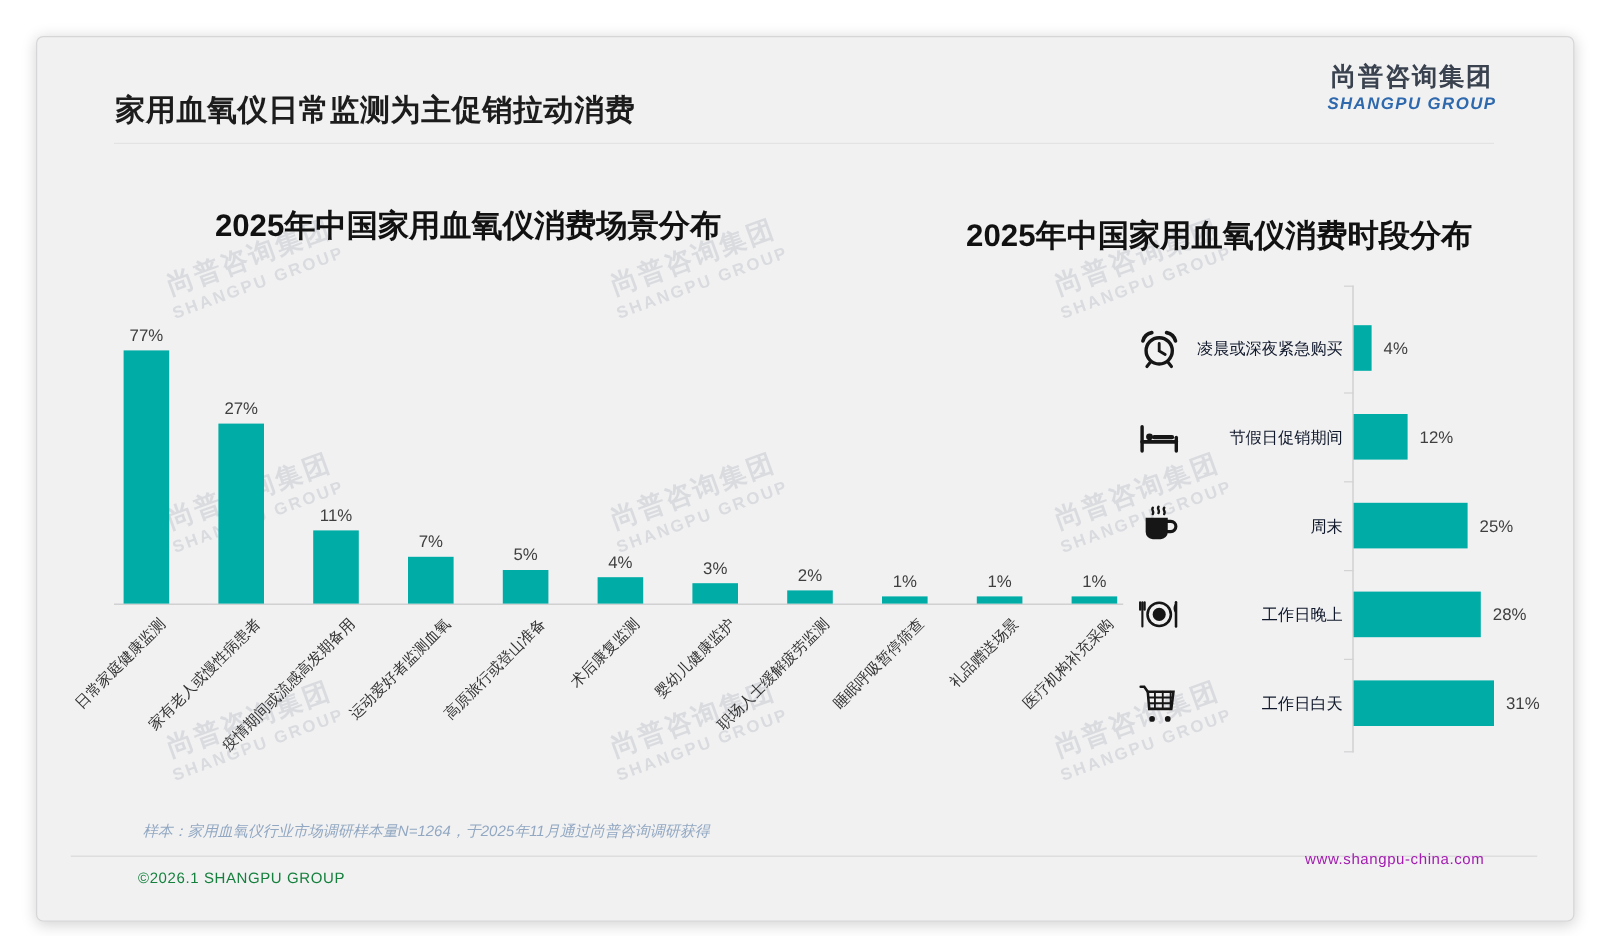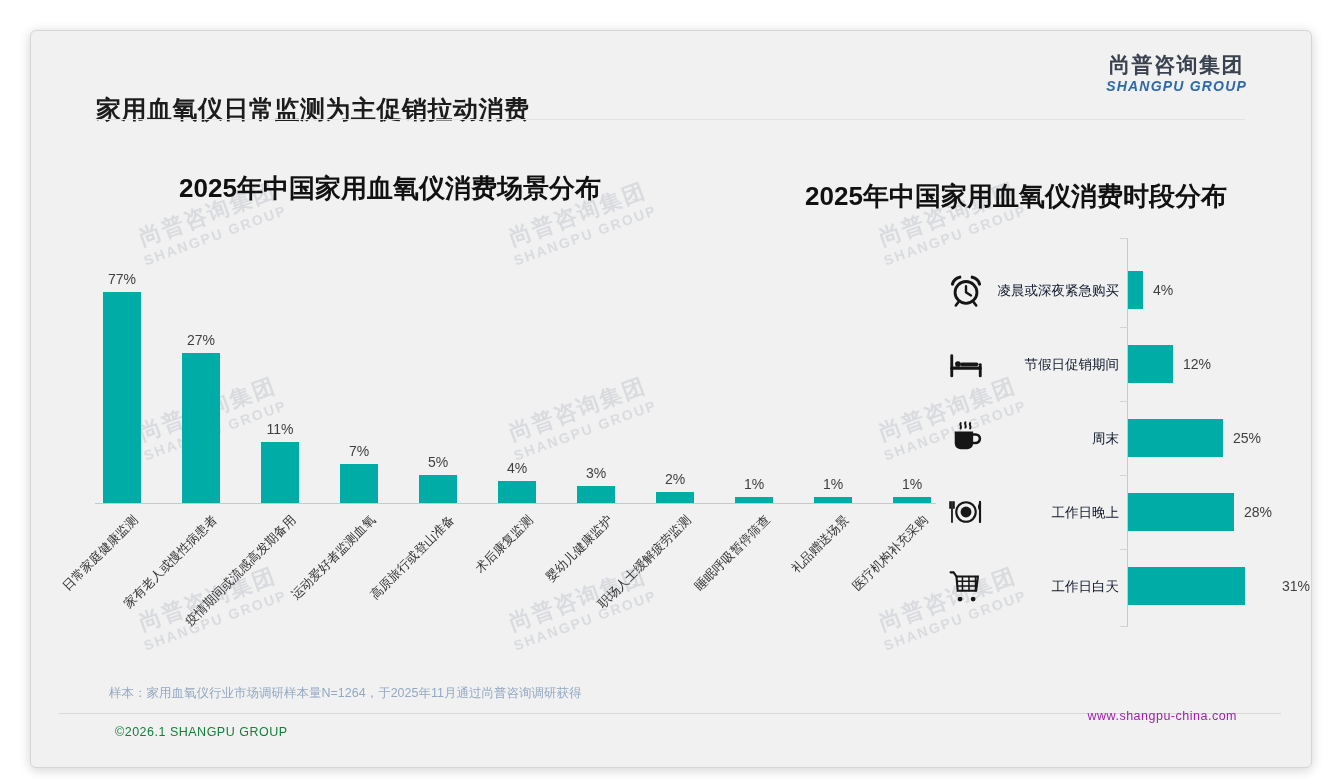--- a/index.html
+++ b/index.html
@@ -1,21 +1,21 @@
 <!DOCTYPE html>
 <html style="--bar: #00ACA6;"><head>
 <meta charset="utf-8">
 <style>
   html,body{margin:0;padding:0;background:#ffffff;font-family:"Liberation Sans","DejaVu Sans",sans-serif;}
   .page{position:relative;width:1340px;height:780px;background:#ffffff;overflow:hidden;}
   .slide{position:absolute;left:30px;top:30px;width:1280px;height:736px;background:#f1f1f2;
          border:1px solid #d6d6d8;border-radius:6px;box-shadow:0 2px 12px rgba(0,0,0,0.18);overflow:hidden;}
   .layer{position:absolute;inset:0;}
 
-  .main-title{position:absolute;left:65px;top:62px;margin:0;font-size:25px;font-weight:800;
+  .main-title{position:absolute;left:65px;top:44px;margin:0;font-size:25px;font-weight:800;
               color:#1c1c1c;letter-spacing:0.5px;}
   .header-divider{position:absolute;left:64px;top:88px;width:1150px;height:1px;background:#e3e3e4;}
   .logo{position:absolute;top:22px;right:64px;text-align:center;line-height:1.15;}
   .logo-cn{font-size:21px;font-weight:800;color:#39424e;letter-spacing:1.5px;}
   .logo-en{font-size:14px;font-style:italic;font-weight:700;color:#2e68ad;letter-spacing:1.2px;margin-top:1px;}
 
   .chart-title{position:absolute;margin:0;font-size:26px;font-weight:800;color:#111;text-align:center;white-space:nowrap;}
   #ltitle{left:64px;top:140px;width:590px;}
   #rtitle{left:770px;top:148px;width:430px;}
 
@@ -29,21 +29,21 @@
   .tick{position:absolute;height:1px;width:8px;background:#d3d3d4;}
   .vbar,.hbar{position:absolute;background:var(--bar,#00ACA6);}
   .vval{position:absolute;width:60px;text-align:center;font-size:14px;color:#3f3f3f;}
   .vcat{position:absolute;font-size:12.5px;color:#333;white-space:nowrap;
         transform:rotate(-45deg);transform-origin:100% 0;}
   .hlabel{position:absolute;width:132px;text-align:right;font-size:13.5px;color:#0f172a;white-space:nowrap;}
   .hval{position:absolute;font-size:14px;color:#3f3f3f;}
   .icon-box{position:absolute;width:38px;height:38px;}
   .icon-box svg{width:100%;height:100%;display:block;}
 
-  .note{position:absolute;left:78px;top:654px;font-size:12.5px;color:#92a8c2;}
+  .note{position:absolute;left:88px;top:654px;font-size:12.5px;color:#92a8c2;font-style:italic;}
   .footer-divider{position:absolute;left:28px;top:682px;width:1222px;height:1px;background:#d9d9da;}
   .copyright{position:absolute;left:84px;top:694px;font-size:12.5px;color:#15803d;letter-spacing:0.5px;}
   .website{position:absolute;right:74px;top:678px;font-size:12.5px;color:#a21caf;letter-spacing:0.5px;}
 </style>
 </head>
 <body>
 
 <div class="page">
   <div class="slide">
     <div class="layer" id="wmLayer">
@@ -191,21 +191,21 @@
           <svg viewBox="0 0 32 32" fill="none" stroke="#161616" stroke-linecap="round">
             <path d="M8 8h18l-1.5 12H9z" stroke-width="1.8"></path>
             <path d="M8 8 5.5 4.5H3" stroke-width="1.8"></path>
             <path d="M13 8v12M18.5 8v12M24 8v12M8.3 12h17.2M8.8 16h16.4" stroke-width="1.3"></path>
             <circle cx="11" cy="27" r="2" fill="#161616" stroke="none"></circle>
             <circle cx="22" cy="27" r="2" fill="#161616" stroke="none"></circle>
           </svg>
         </div>
         <div class="hlabel" style="left: 956px; top: 547px;">工作日白天</div>
         <div class="hbar" style="left: 1097px; top: 536px; width: 117px; height: 38px;"></div>
-        <div class="hval" style="left: 1224px; top: 547px; margin-left: 27px;">31%</div>
+        <div class="hval" style="left: 1224px; top: 547px;">31%</div>
       </div>
 
     <div class="note">样本：家用血氧仪行业市场调研样本量N=1264，于2025年11月通过尚普咨询调研获得</div>
     <div class="footer-divider"></div>
     <div class="copyright">©2026.1 SHANGPU GROUP</div>
     <div class="website">www.shangpu-china.com</div>
   </div>
 </div>
 
 </body></html>

